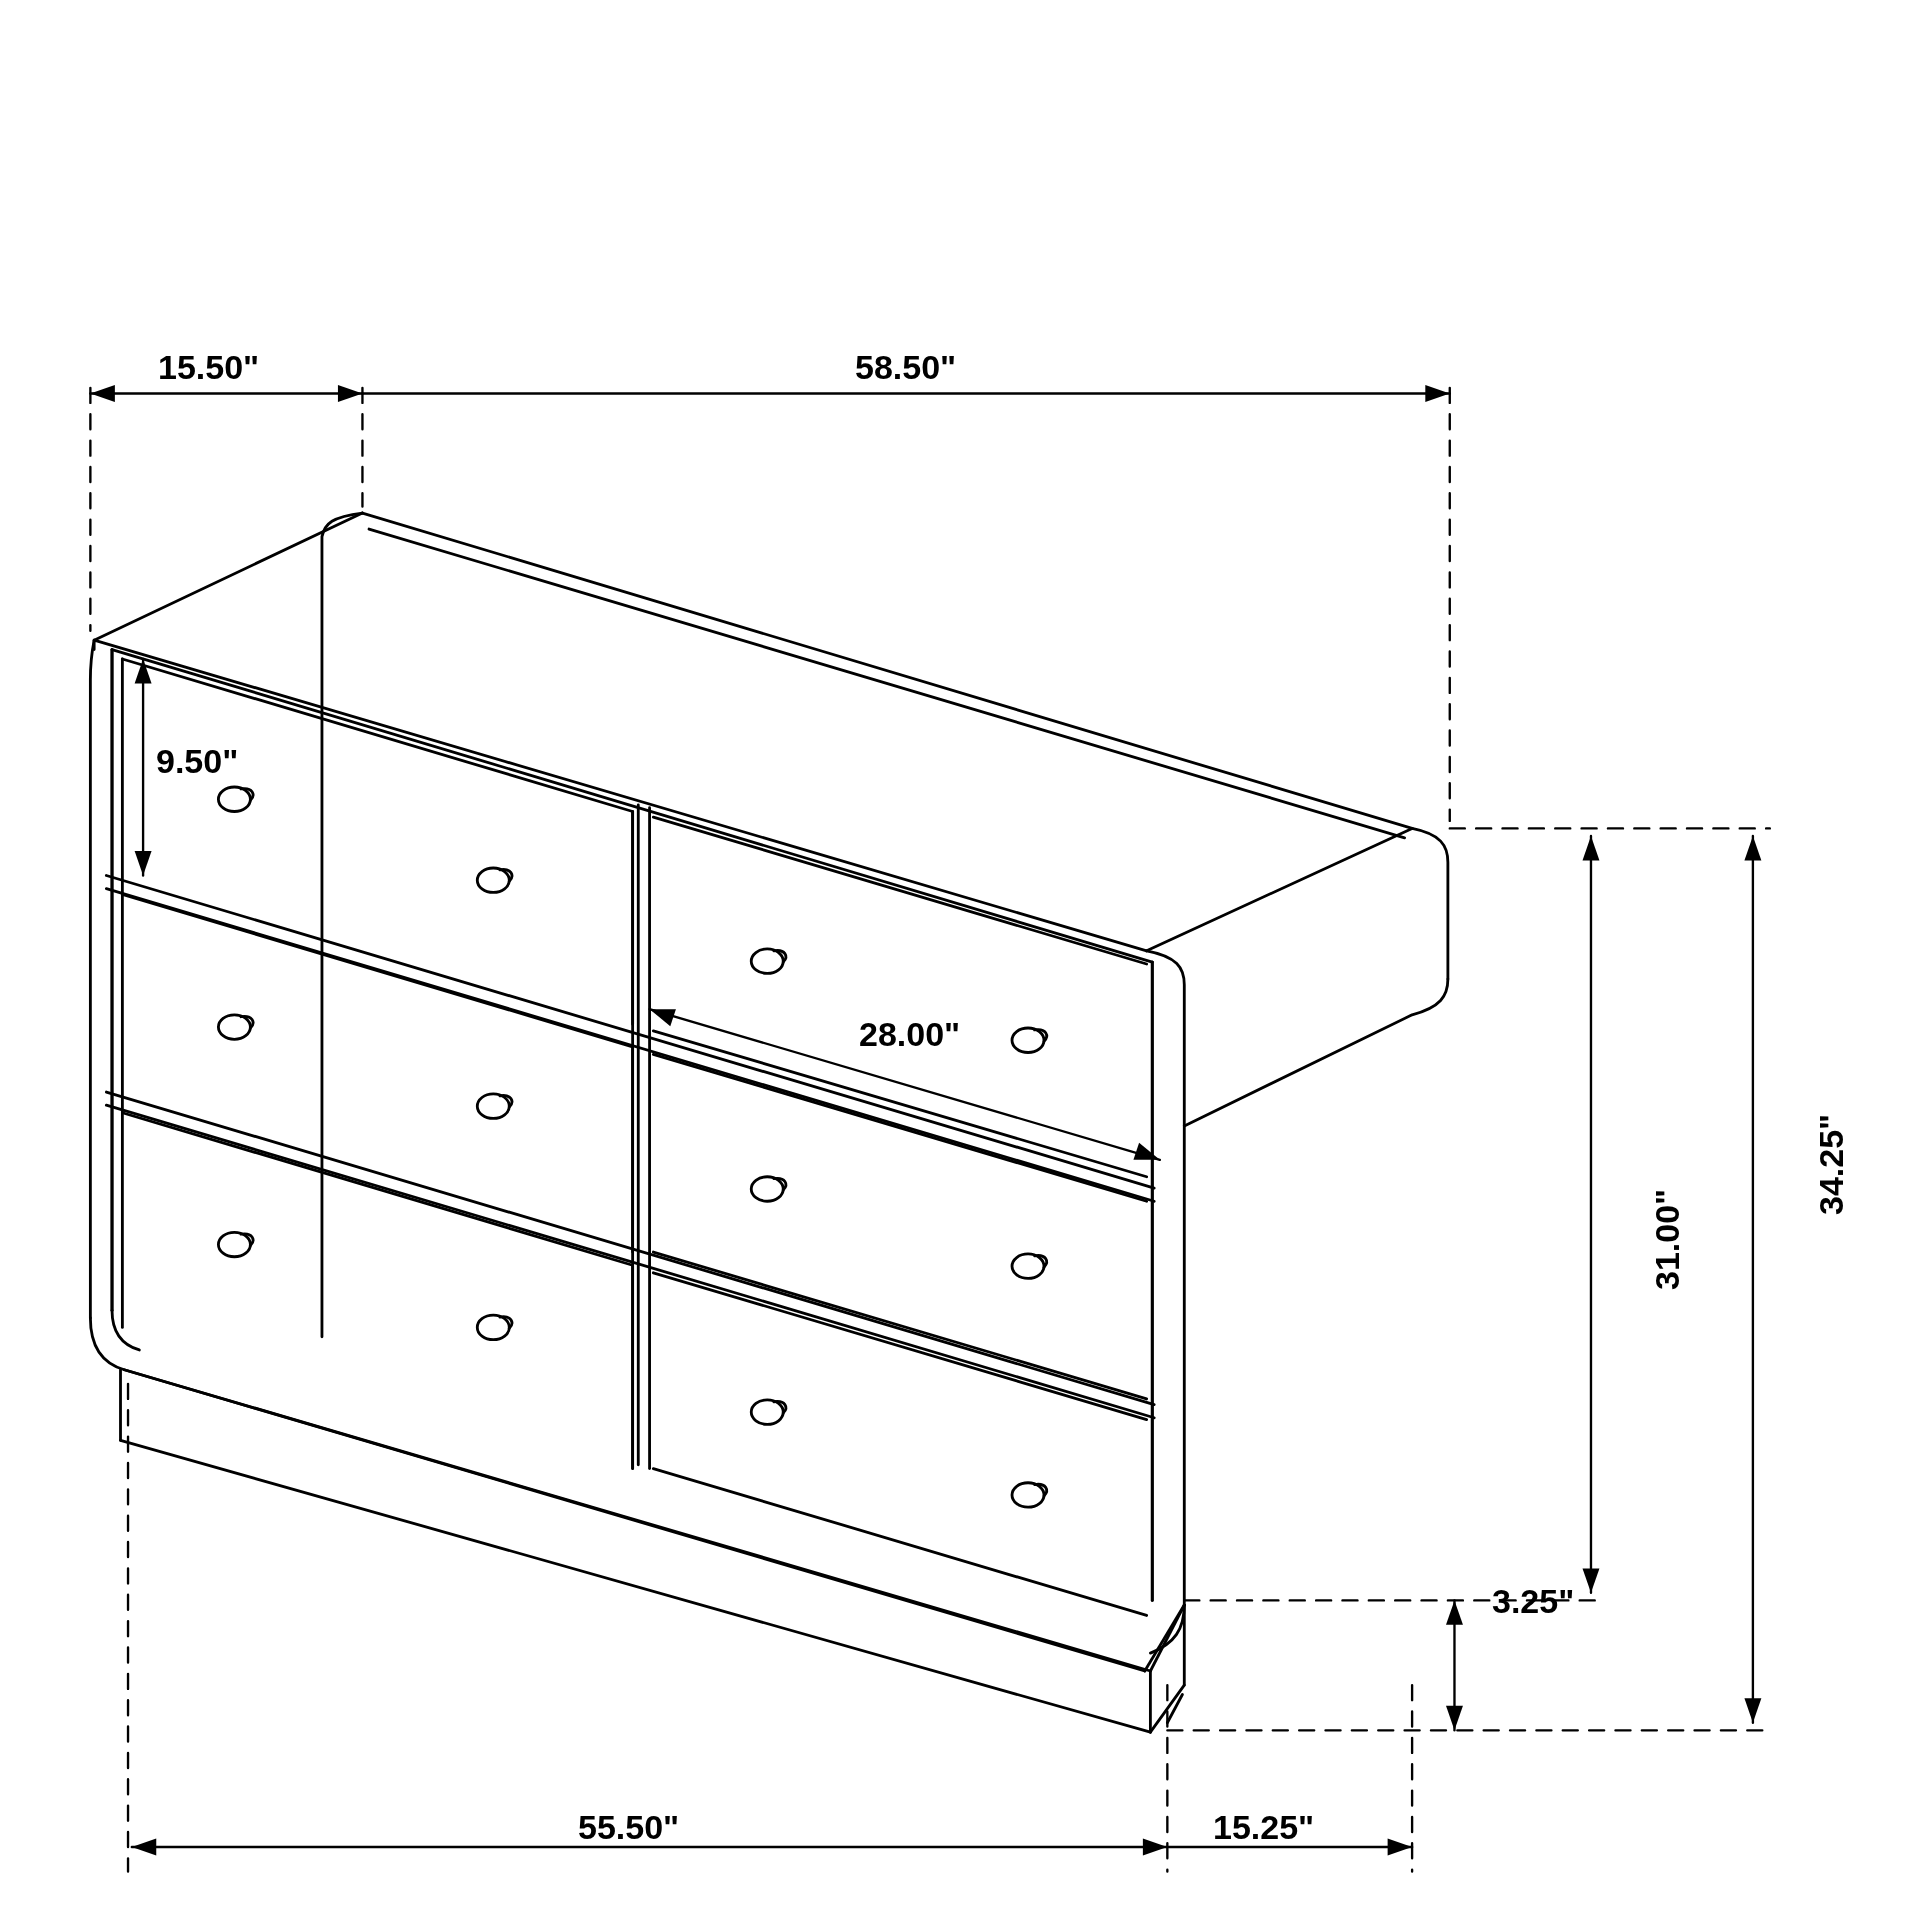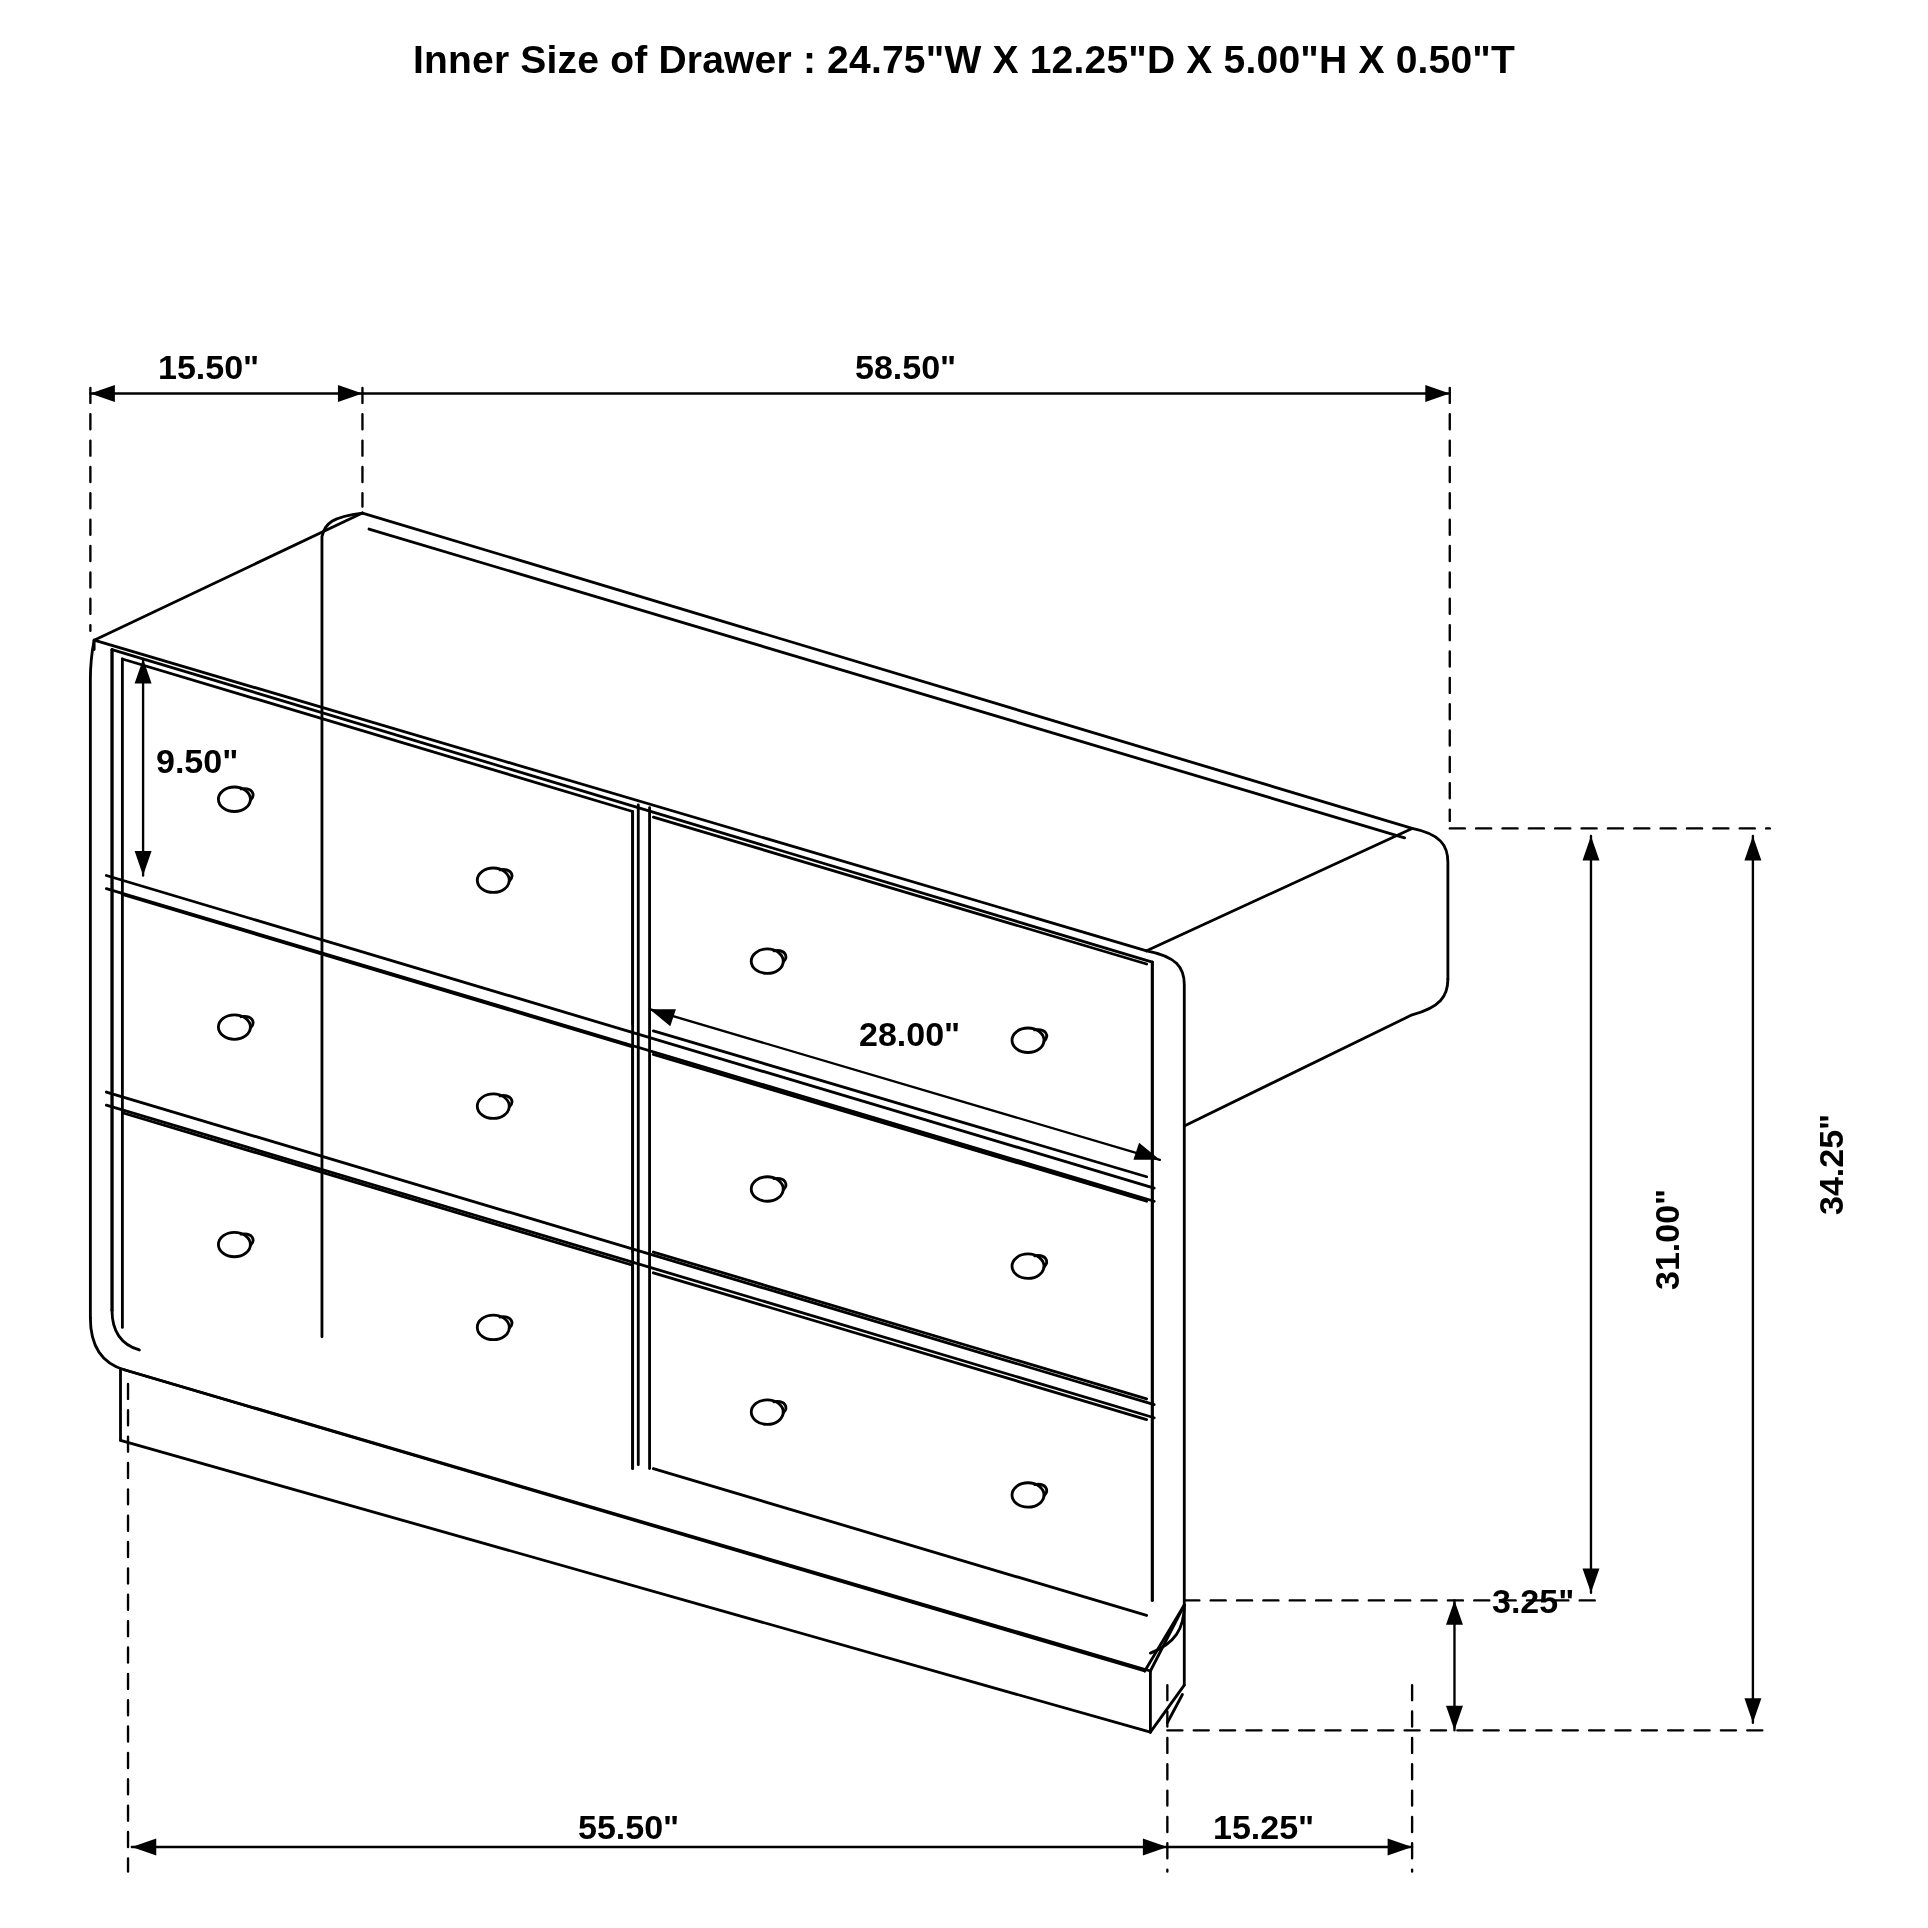--- a/index.html
+++ b/index.html
@@ -44,21 +44,20 @@
   .dimlabel.vert {
     transform: rotate(-90deg);
     transform-origin: left top;
   }
 </style>
 </head>
 <body>
 
 <div id="root">
 
-  <div id="title">Inner Size of Drawer : 24.75"W X 12.25"D X 5.00"H X 0.50"T</div>
 
   <svg id="dwg" width="1928" height="1928" viewBox="0 0 2048 2048">
     <g fill="none" stroke="#000000" stroke-width="3" stroke-linejoin="round" stroke-linecap="round">
 
       <g>
         <path d="M 385,545 L 100,680 L 100,690"></path>
         <path d="M 385,545 L 1500,880"></path>
         <path d="M 100,680 L 1218,1010"></path>
         <path d="M 1500,880 L 1218,1010"></path>
 

